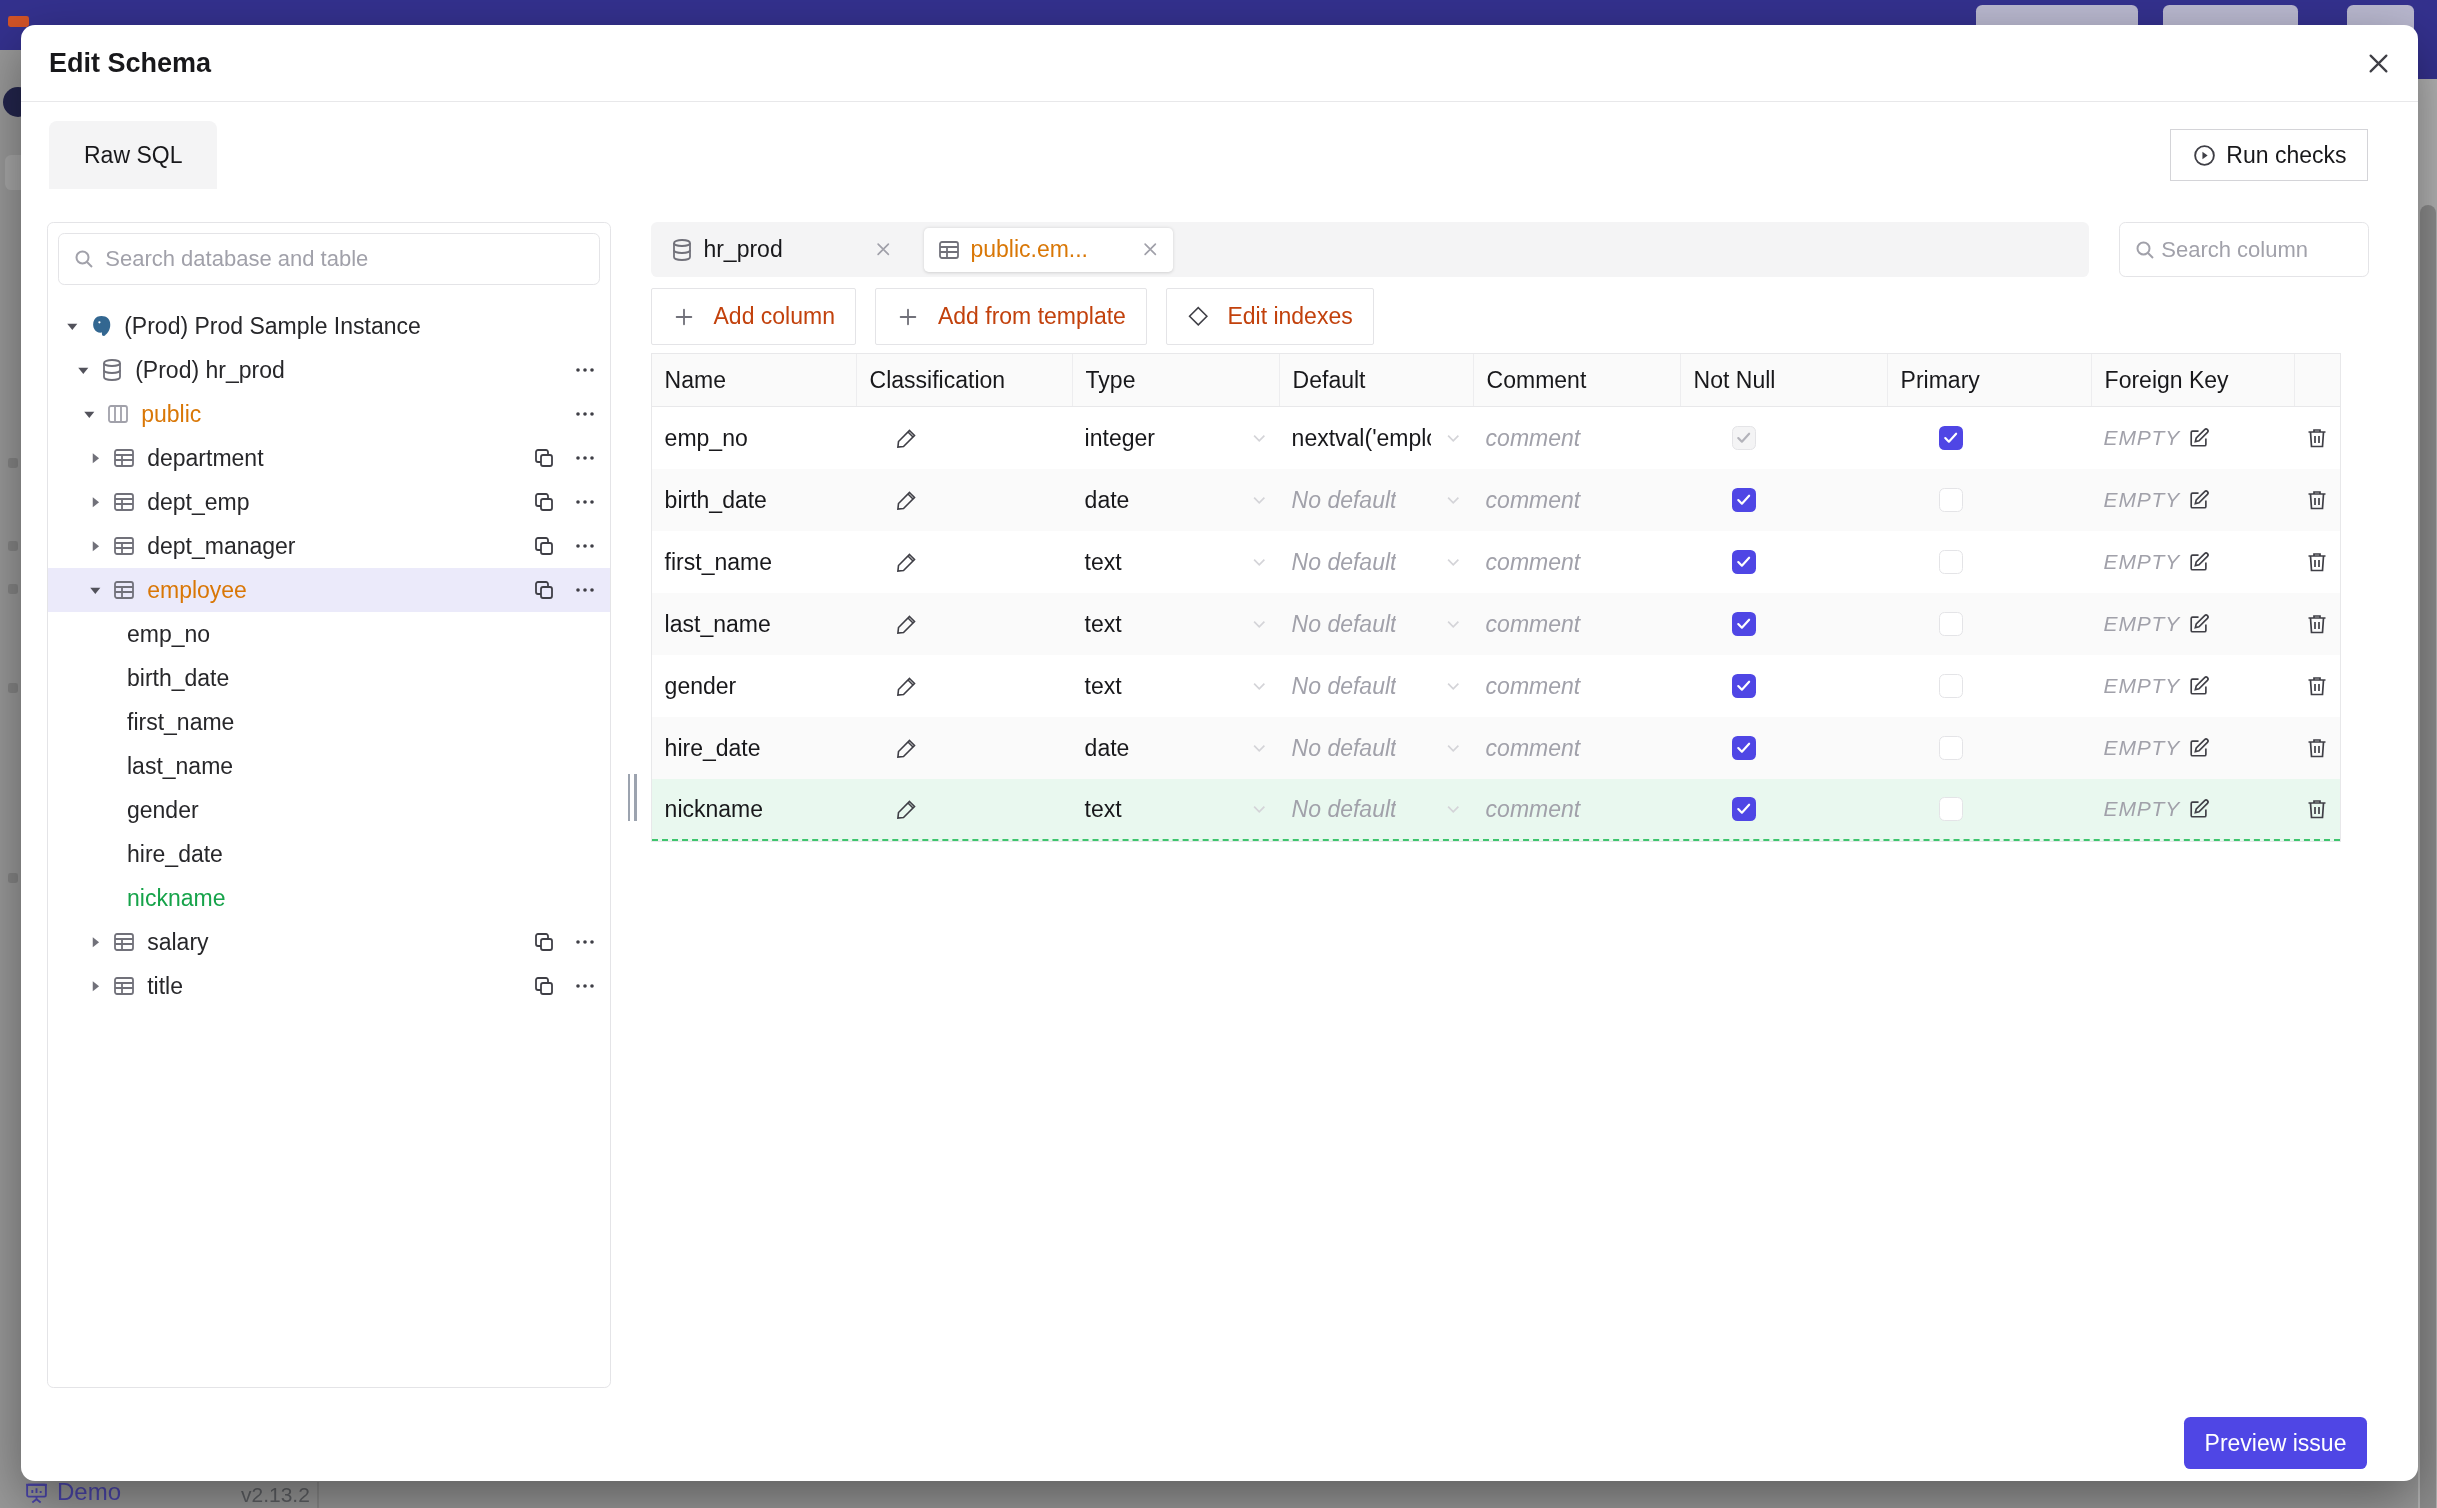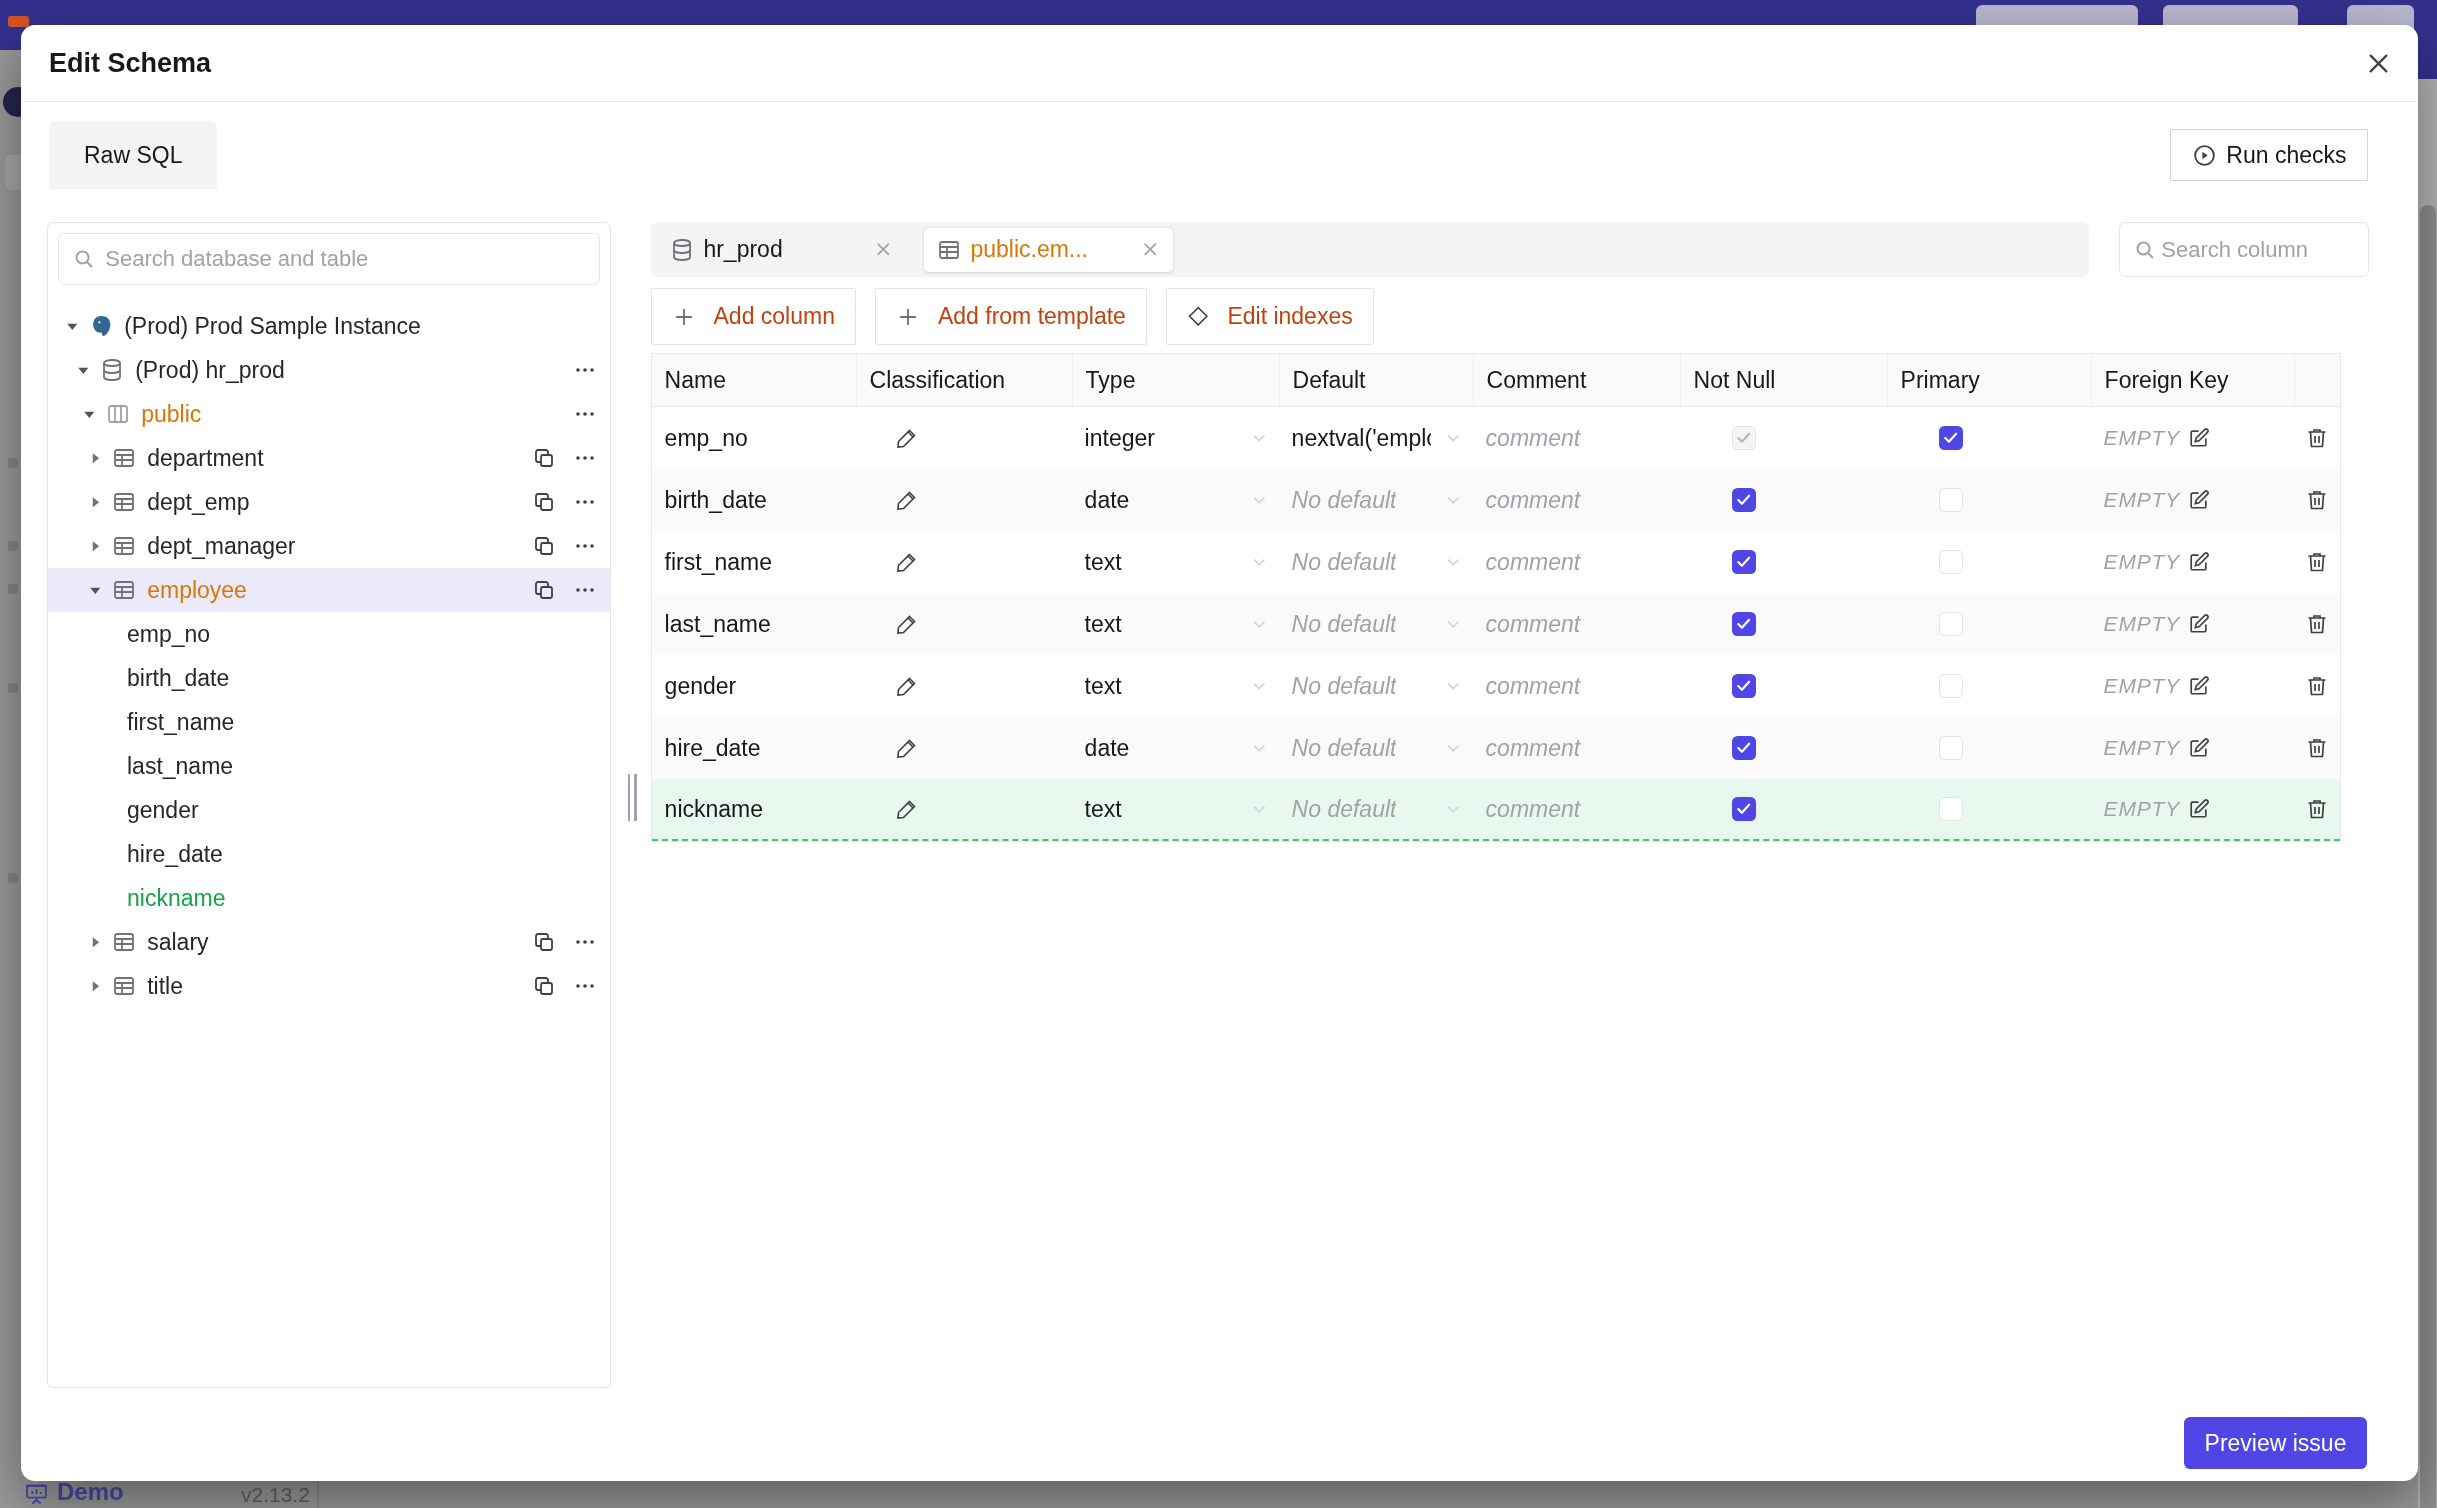--- a/index.html
+++ b/index.html
@@ -11,22 +11,22 @@
   .nav-ext{position:absolute;right:0;top:0;width:20.5px;height:79px;background:#34318e;z-index:2}
   .navbtn{position:absolute;top:4.7px;height:32px;border-radius:6.3px;background:#b9b8cf;z-index:2}
   .navbtn.b1{left:1976px;width:162px}.navbtn.b2{left:2163px;width:135px}.navbtn.b3{left:2347px;width:67px}
   .logo-glimpse{position:absolute;left:8px;top:16px;width:20.5px;height:11px;background:#d35427;border-radius:2.4px;z-index:2}
   .lcirc{position:absolute;left:3.2px;top:87px;width:30px;height:30px;border-radius:50%;background:#23254d;z-index:1}
   .blob{position:absolute;left:4.7px;top:155px;width:24px;height:35px;background:#a8a8a8;border-radius:6.3px;z-index:1}
   .ldot{position:absolute;left:8px;width:9.5px;height:9.5px;background:#777;opacity:.55;border-radius:2.4px;z-index:1}
   .avatar{position:absolute;left:2406px;top:92px;width:32px;height:32px;border-radius:50%;background:#e0bd4a;z-index:2}
   .sbtrack{position:absolute;right:0;top:79px;width:20.5px;height:1430px;background:#b3b3b3;z-index:3}
   .sbthumb{position:absolute;right:2.4px;top:126px;width:16px;height:1325px;background:#8d8d8d;border-radius:8px}
-  .demo{position:absolute;left:24px;top:1478px;display:flex;align-items:flex-end;gap:8px;
-        color:#4c46ae;font-size:24px;font-weight:700;z-index:1}
+  .demo{position:absolute;left:24px;top:1478px;display:flex;align-items:center;gap:8px;
+        color:#4c46ae;font-size:24px;font-weight:400;z-index:1}
   .ver{position:absolute;left:241px;top:1483px;font-size:21px;color:#5f6165;z-index:1}
   .vline{position:absolute;left:317px;top:1482px;width:1.6px;height:27px;background:#8a8a8a;z-index:1}
   
   .modal{position:absolute;left:21px;top:25px;width:2397px;height:1456px;background:#fff;
          border-radius:14px;box-shadow:0 19px 55px rgba(0,0,0,.4);z-index:10;overflow:hidden}
   .m-header{height:76px;border-bottom:0.8px solid #e8e8ea;position:relative}
   .m-title{position:absolute;left:28px;top:50%;transform:translateY(-50%);font-size:27px;font-weight:600}
   .close-btn{position:absolute;right:24px;top:22px;width:32px;height:32px;display:flex;align-items:center;justify-content:center;cursor:pointer}
   .tabbar{position:absolute;left:28px;top:96px;display:flex;align-items:flex-end;gap:3.2px}
   .tab{height:68px;display:flex;align-items:center;padding:0 35px;font-size:23px;border-radius:8px 8px 0 0;box-sizing:border-box}

